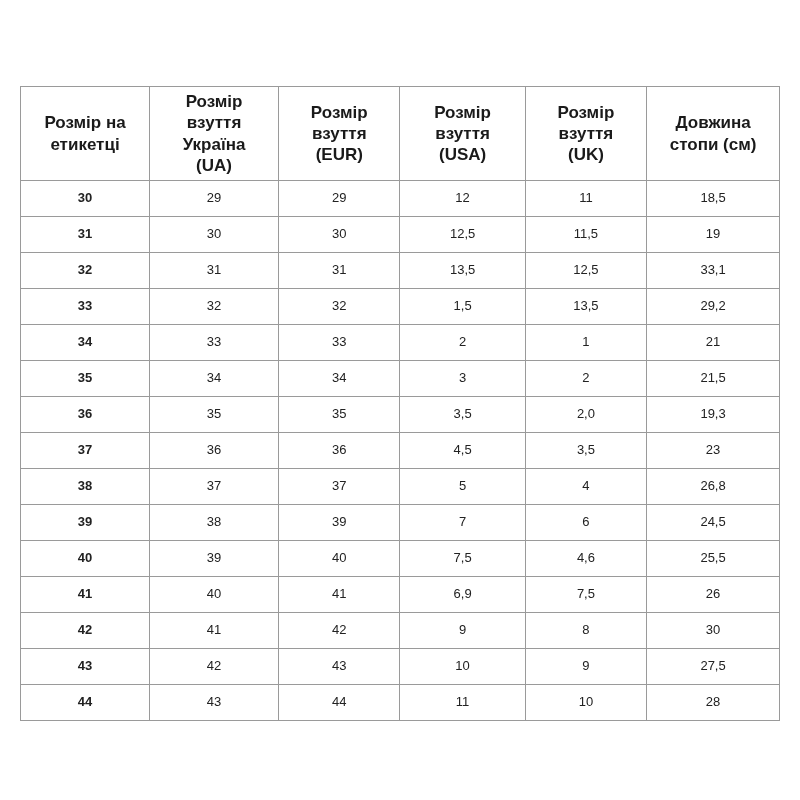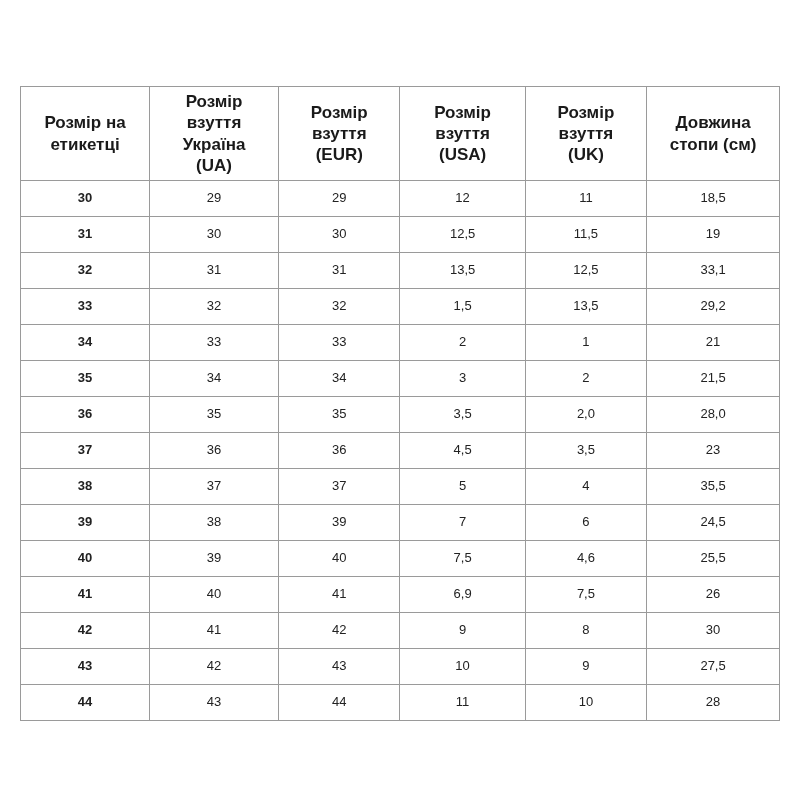--- a/index.html
+++ b/index.html
@@ -138,37 +138,37 @@
           <td>3</td>
           <td>2</td>
           <td>21,5</td>
         </tr>
         <tr>
           <td class="label-col">36</td>
           <td>35</td>
           <td>35</td>
           <td>3,5</td>
           <td>2,0</td>
-          <td>28,0</td>
+          <td>19,3</td>
         </tr>
         <tr>
           <td class="label-col">37</td>
           <td>36</td>
           <td>36</td>
           <td>4,5</td>
           <td>3,5</td>
           <td>23</td>
         </tr>
         <tr>
           <td class="label-col">38</td>
           <td>37</td>
           <td>37</td>
           <td>5</td>
           <td>4</td>
-          <td>35,5</td>
+          <td>26,8</td>
         </tr>
         <tr>
           <td class="label-col">39</td>
           <td>38</td>
           <td>39</td>
           <td>7</td>
           <td>6</td>
           <td>24,5</td>
         </tr>
         <tr>

